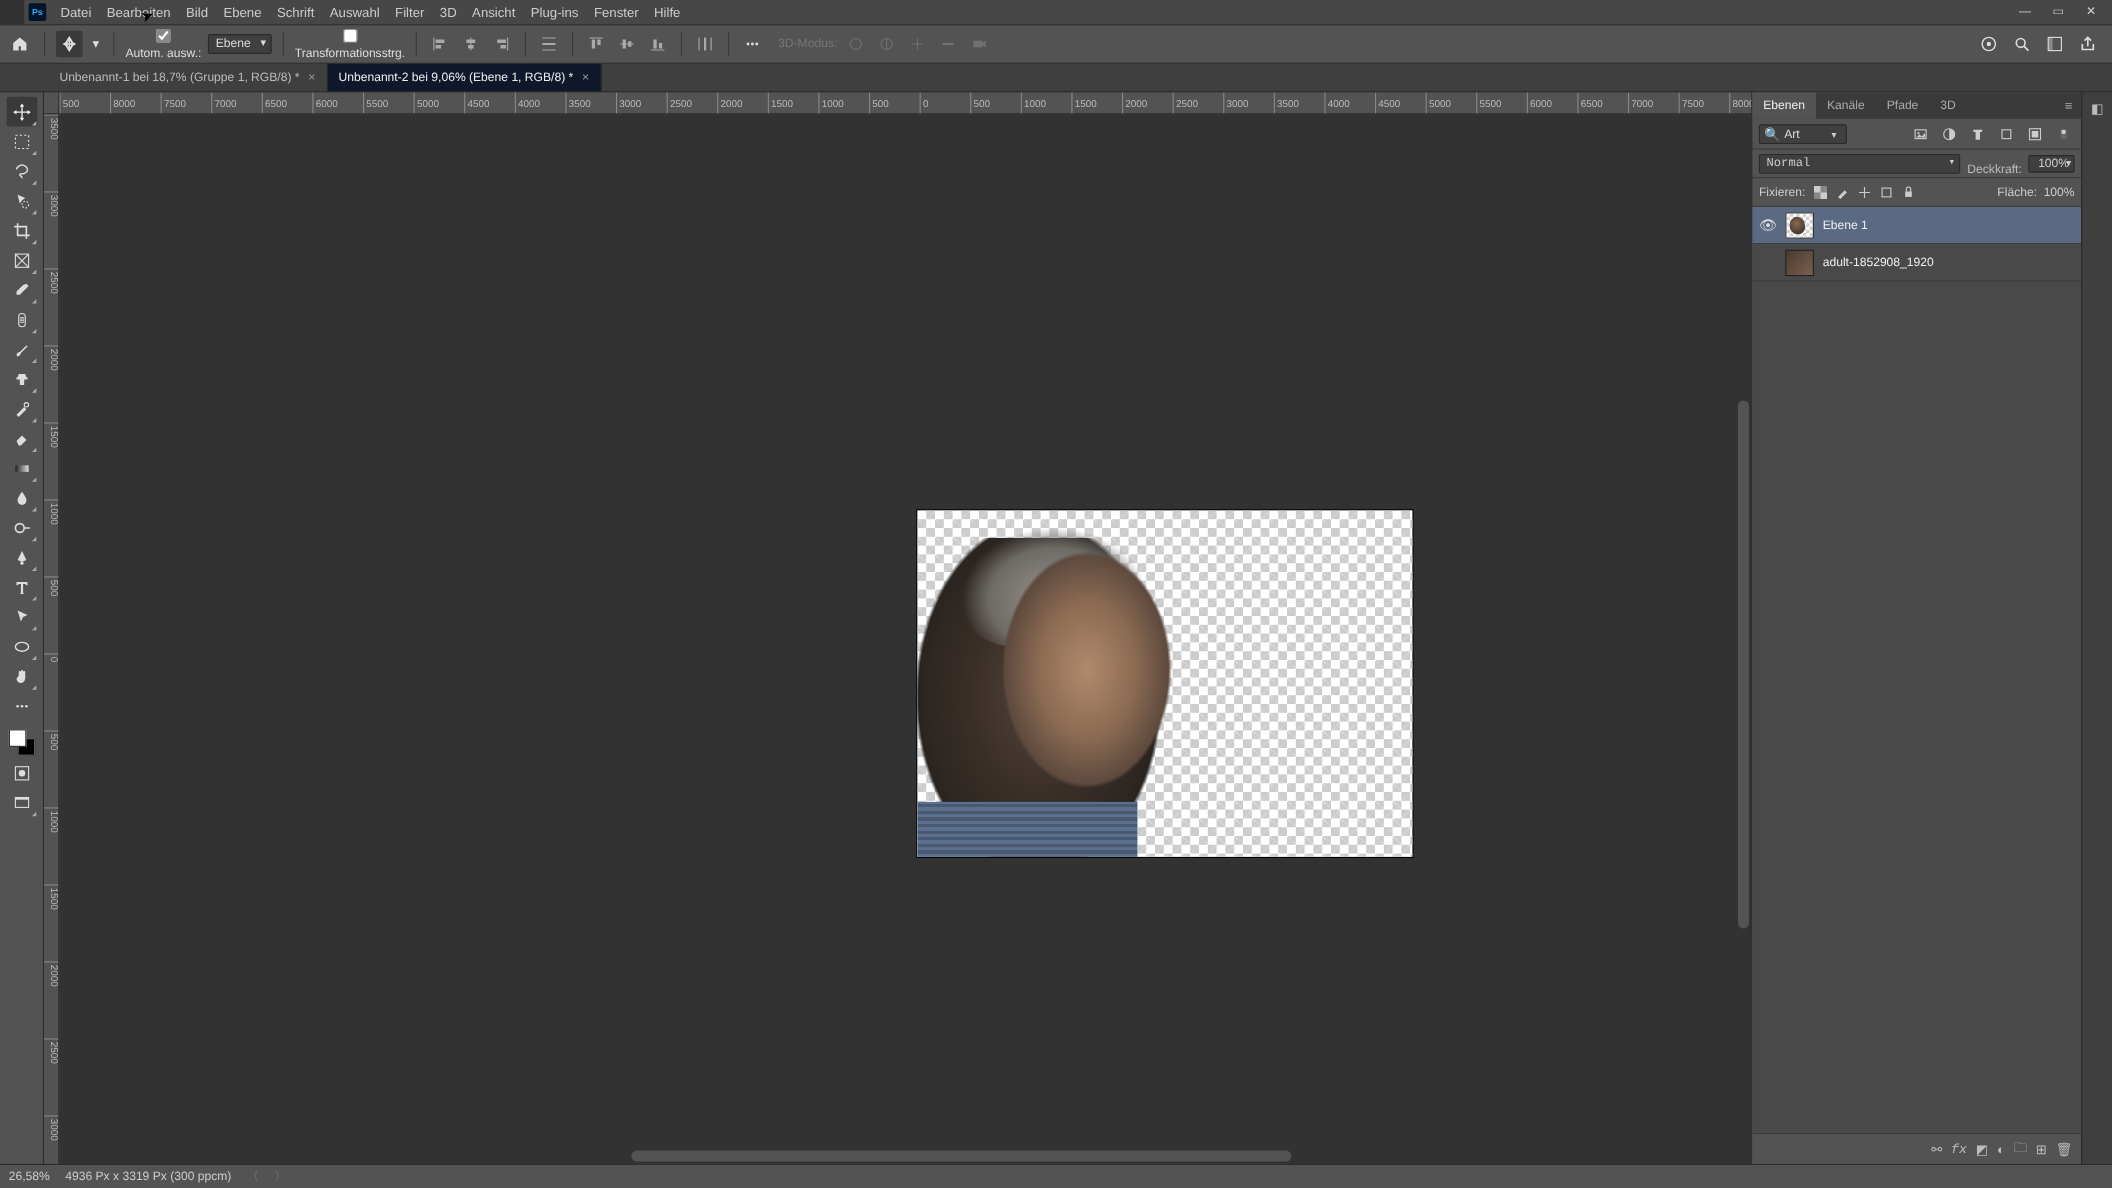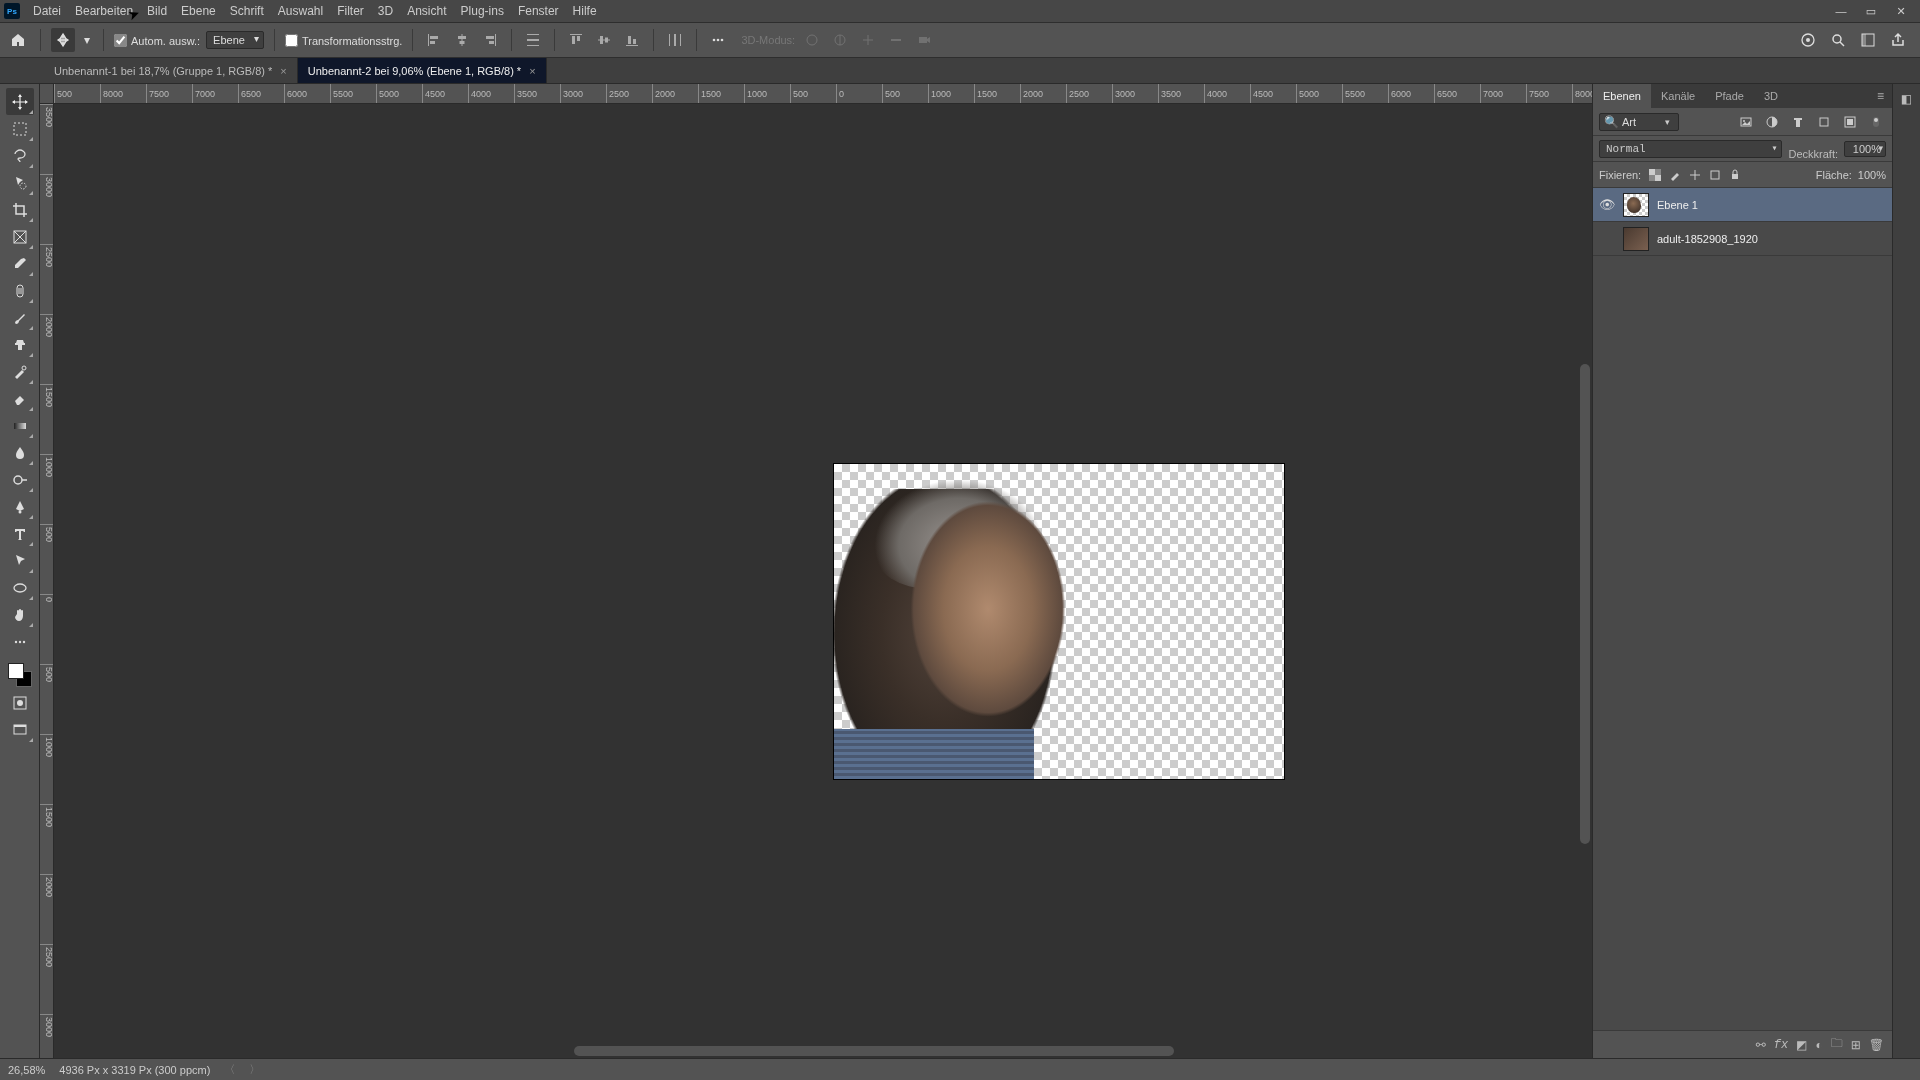--- a/index.html
+++ b/index.html
@@ -1,31 +1,31 @@
 <!DOCTYPE html>
 <html><head>
 <meta charset="utf-8">
 <style>
 * { margin: 0; padding: 0; box-sizing: border-box; font-family: -apple-system, "Segoe UI", Tahoma, sans-serif; user-select: none; }
 html, body { width: 1920px; height: 1080px; overflow: hidden; background: #323232; color: #ccc; font-size: 12px; }
 
 
-.menubar { height: 22px; background: #474747; display: flex; align-items: center; padding: 0 4px; }
+.menubar { height: 22px; background: #474747; display: flex; align-items: center; padding: 0 4px; margin-left: 22px; }
 .menubar .ps-logo { width: 16px; height: 16px; background: #001628; border-radius: 2px; display: flex; align-items: center; justify-content: center; font-size: 8px; color: #31a8ff; font-weight: bold; margin-right: 6px; }
 .menubar .menu-item { padding: 0 7px; line-height: 22px; cursor: default; font-size: 12px; }
 .menubar .spacer { flex: 1; }
 .menubar .win-btn { width: 30px; text-align: center; font-size: 11px; line-height: 22px; color: #ccc; }
 .cursor-arrow { position: absolute; left: 128px; top: 6px; font-size: 14px; color: #000; pointer-events: none; z-index: 50; transform: rotate(-20deg);}
 
 
 .optionsbar { height: 36px; background: #535353; display: flex; align-items: center; padding: 0 6px; border-top: 1px solid #2e2e2e; border-bottom: 1px solid #2e2e2e; gap: 6px; }
 .opt-btn { width: 24px; height: 24px; display: flex; align-items: center; justify-content: center; color: #ddd; border-radius: 2px; }
 .opt-btn.active-tool { background: #3a3a3a; }
 .opt-sep { width: 1px; height: 22px; background: #3a3a3a; margin: 0 4px; }
-.opt-check { display: flex; align-items: flex-end; gap: 4px; font-size: 11px; color: #ddd; }
+.opt-check { display: flex; align-items: center; gap: 4px; font-size: 11px; color: #ddd; flex-direction: column; }
 .opt-check input { accent-color: #888; }
 .opt-select { background: #3f3f3f; border: 1px solid #2a2a2a; color: #ddd; font-size: 11px; padding: 2px 18px 2px 6px; border-radius: 2px; position: relative; }
 .opt-select::after { content: "▾"; position: absolute; right: 4px; top: 1px; font-size: 10px; }
 .align-btn { width: 22px; height: 22px; display: flex; align-items: center; justify-content: center; color: #aaa; }
 .align-btn svg { width: 14px; height: 14px; }
 .opt-label-dim { font-size: 11px; color: #777; margin-left: 6px;}
 .optionsbar .right { margin-left: auto; display: flex; gap: 10px; padding-right: 6px; }
 .optionsbar .right .ricon { width: 20px; height: 20px; display: flex; align-items: center; justify-content: center; color: #ddd; }
 
 

